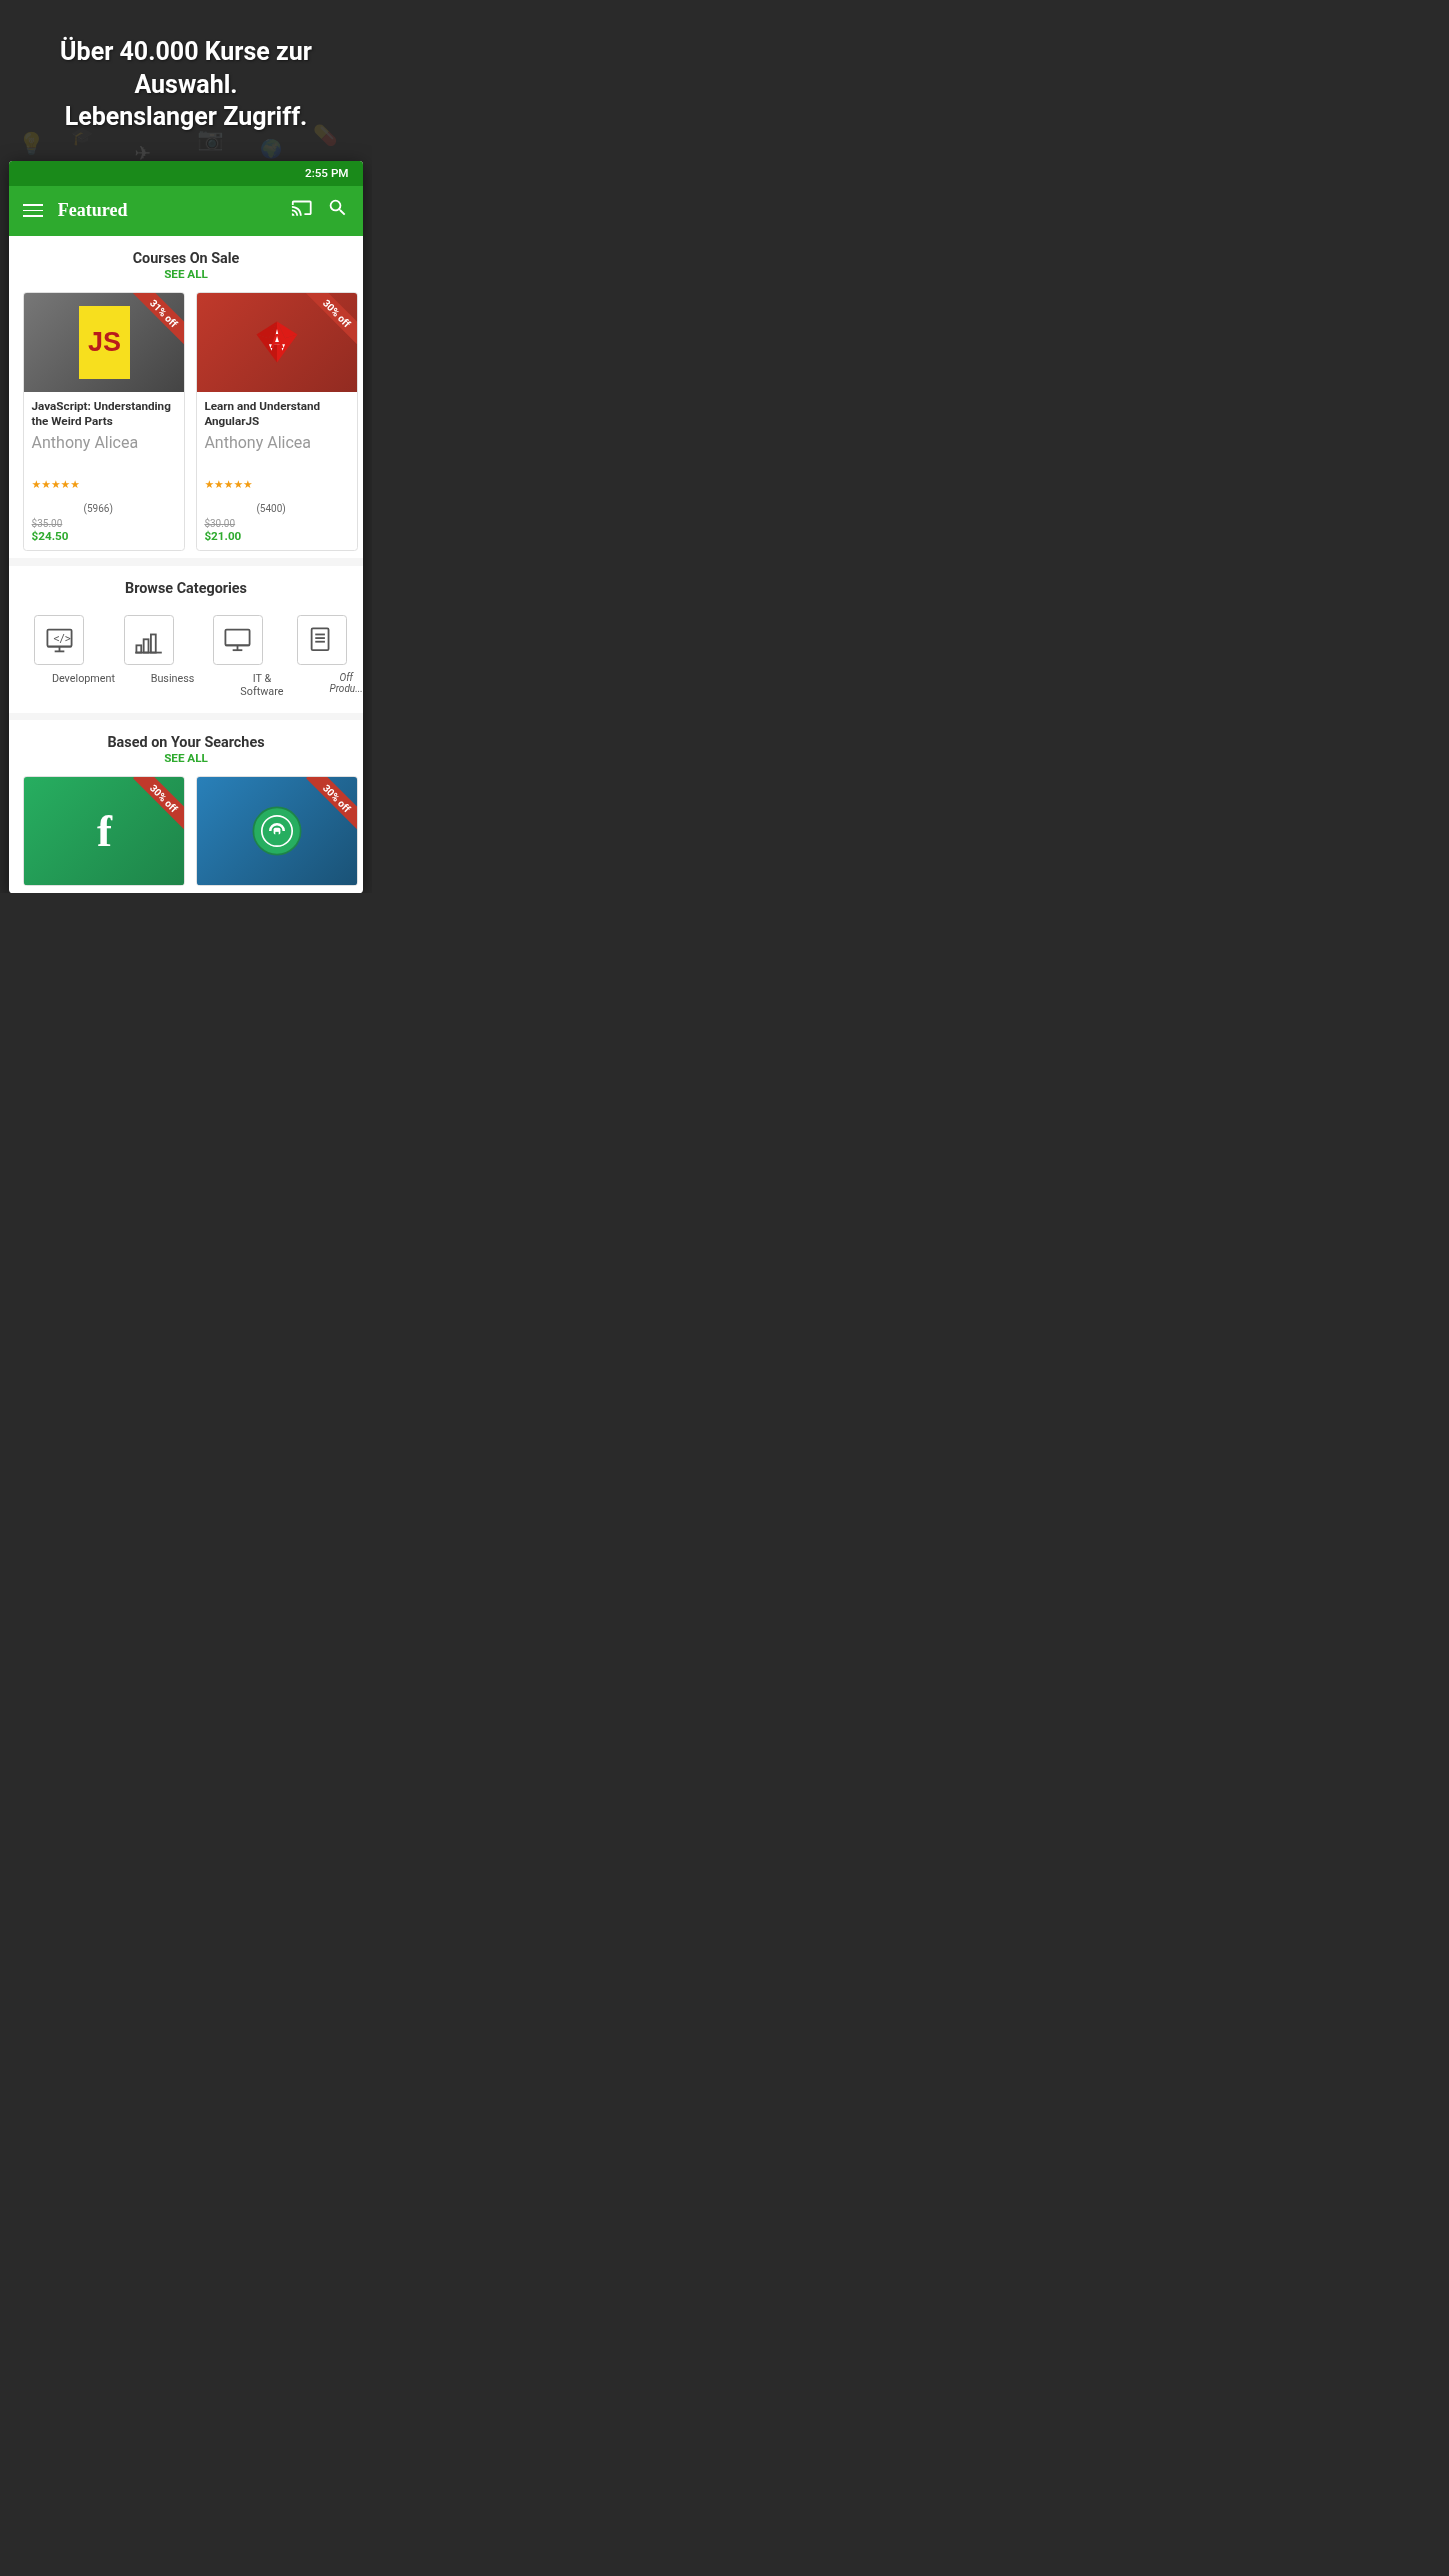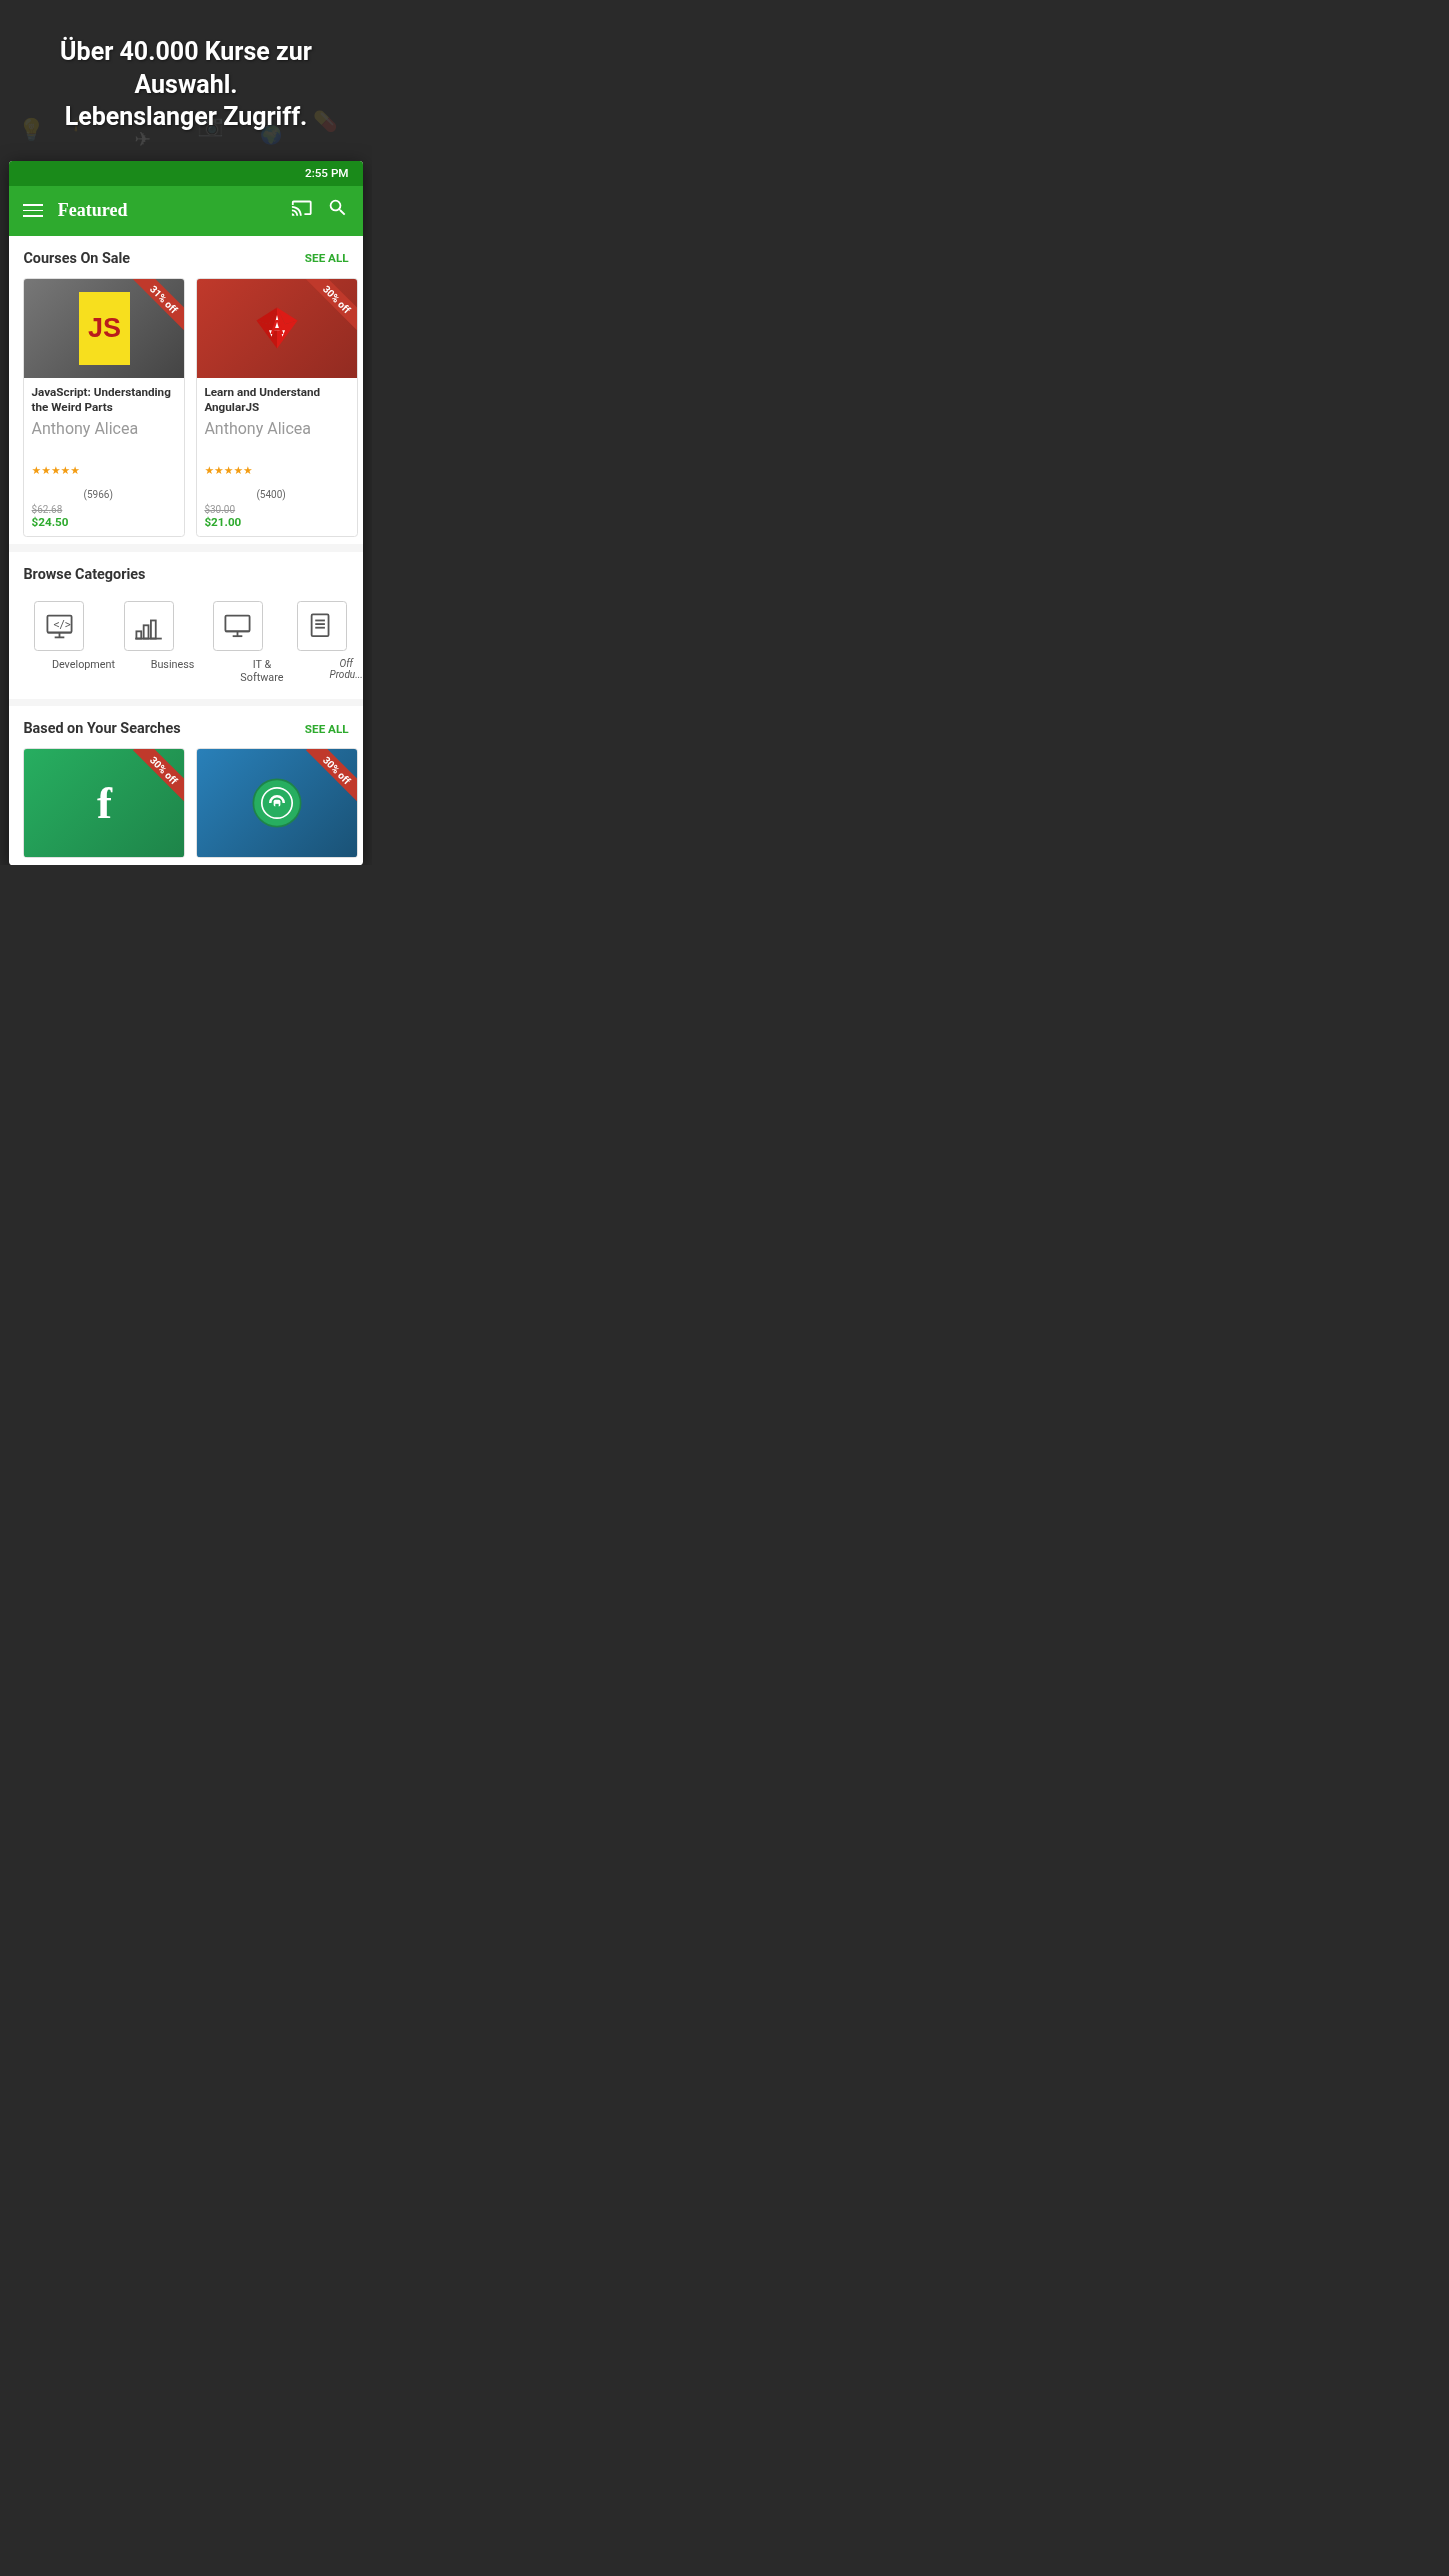--- a/index.html
+++ b/index.html
@@ -108,20 +108,21 @@
       background: #fff;
       margin-bottom: 7.2px;
       padding: 14.4px 0 7.2px;
     }
 
     .section-header {
       display: flex;
       align-items: center;
       justify-content: space-between;
       padding: 0 14.4px 10.8px;
+      flex-direction: column;
     }
     .section-title {
       font-size: 14.4px;
       font-weight: bold;
       color: #333;
     }
     .see-all-link {
       color: #2eaa2e;
       font-size: 11.7px;
       font-weight: bold;
@@ -408,21 +409,21 @@
               </div>
             </div>
             <div class="course-info">
               <div class="course-name">JavaScript: Understanding the Weird Parts</div>
               <div class="course-author">Anthony Alicea</div>
               <div class="course-rating">
                 <span class="stars">★★★★★</span>
                 <span class="rating-count">(5966)</span>
               </div>
               <div class="course-prices">
-                <span class="original-price">$62.68</span>
+                <span class="original-price">$35.00</span>
                 <span class="sale-price">$24.50</span>
               </div>
             </div>
           </div>
 
           <div class="course-card">
             <div class="course-thumbnail">
               <div class="course-thumb-bg thumb-angular">
                 <svg class="angular-logo" viewBox="0 0 250 250" xmlns="http://www.w3.org/2000/svg" style="font-size:36px">
                   <polygon fill="#dd1b16" points="125,30 162.5,107.5 220,90"></polygon>

